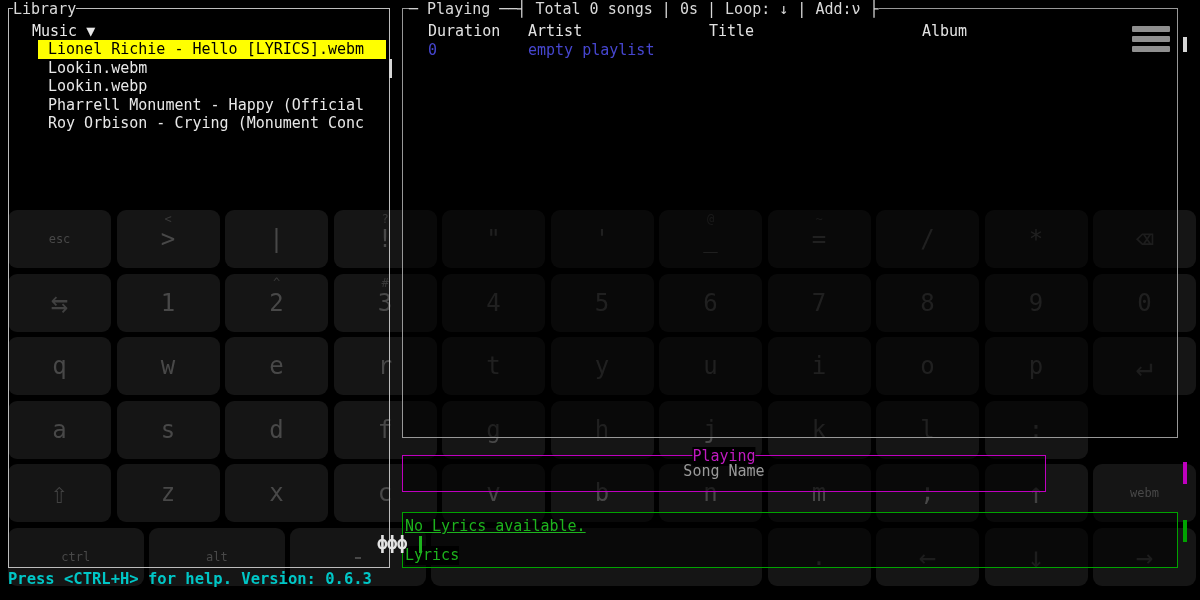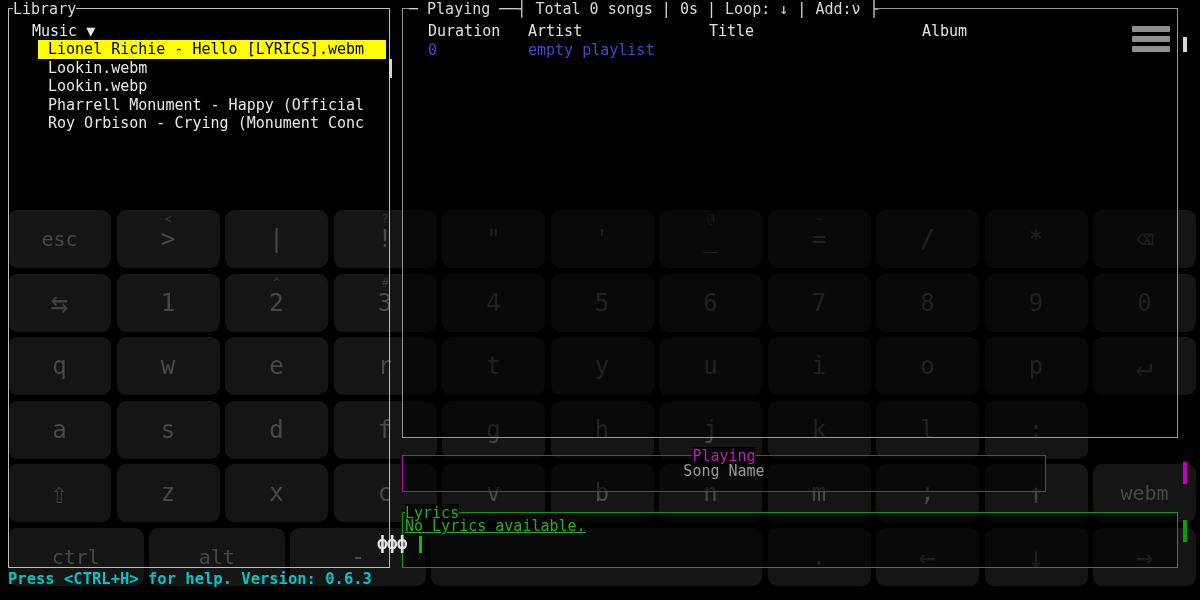--- a/index.html
+++ b/index.html
@@ -5,21 +5,21 @@
   html,body{margin:0;padding:0;background:#000;}
   .stage{position:relative;width:1200px;height:600px;background:#000;overflow:hidden;
          font-family:"DejaVu Sans Mono",monospace;}
   .mono{font-family:"DejaVu Sans Mono",monospace;font-size:15px;line-height:18.5px;white-space:pre;}
 
   
   #keyboard{position:absolute;inset:0;z-index:1;}
   .key{position:absolute;background:#151515;border-radius:9px;display:flex;
        align-items:center;justify-content:center;color:#484848;
        font-family:"DejaVu Sans Mono",monospace;font-size:24px;}
-  .key-small{font-size:20px;}
+  .key-small{font-size:12px;}
   .key-icon{font-size:29px;color:#414141;}
   .key-sub{position:absolute;top:2px;left:50%;transform:translateX(-50%);
            font-size:12px;color:#383838;}
 
   
   .panel{position:absolute;z-index:2;box-sizing:border-box;}
   .panel-title{position:absolute;top:-9.5px;background:#000;color:#d9d9d9;
                font-size:15px;line-height:19px;white-space:pre;}
   .library{left:8px;top:8px;width:382px;height:560px;border:1px solid #bdbdbd;background:transparent;}
   .playlist{left:402px;top:8px;width:776px;height:430px;border:1px solid #989898;background:rgba(0,0,0,0.55);}
@@ -35,21 +35,21 @@
   .pl-col{position:absolute;top:13px;color:#e2e2e2;}
   .pl-cell{position:absolute;top:31.5px;color:#4646cf;}
   .c0{left:25px}.c1{left:125px}.c2{left:306px}.c3{left:519px}
 
   .hamburger{position:absolute;right:7px;top:12px;width:38px;cursor:pointer;background:#000;padding:1px 0;}
   .hamburger i{display:block;height:6px;background:#8f8f8f;border-radius:1px;margin:4px 0;}
 
   .playing .panel-title{left:50%;transform:translateX(-50%);color:#c01ac0;}
   .song-name{position:absolute;left:0;right:0;top:6px;text-align:center;color:#9a9a9a;}
 
-  .lyricsbox .panel-title{left:2px;color:#1db31d;}
+  .lyricsbox .panel-title{left:2px;color:#1db31d;margin-top:42px;}
   .lyr-msg{position:absolute;left:2px;top:4px;color:#1db31d;text-decoration:underline;}
   .lyr-cursor{position:absolute;left:16px;top:23px;width:3px;height:17px;background:#1db31d;}
 
   
   .thumb{position:absolute;z-index:3;}
   .lib-thumb{left:389px;top:59px;width:3px;height:19px;background:#d6d6d6;}
   .pl-thumb{left:1183px;top:37px;width:4px;height:15px;background:#d6d6d6;}
   .play-thumb{left:1183px;top:462px;width:4px;height:22px;background:#bf00bf;}
   .lyr-thumb{left:1183px;top:520px;width:4px;height:22px;background:#00a300;}
 

